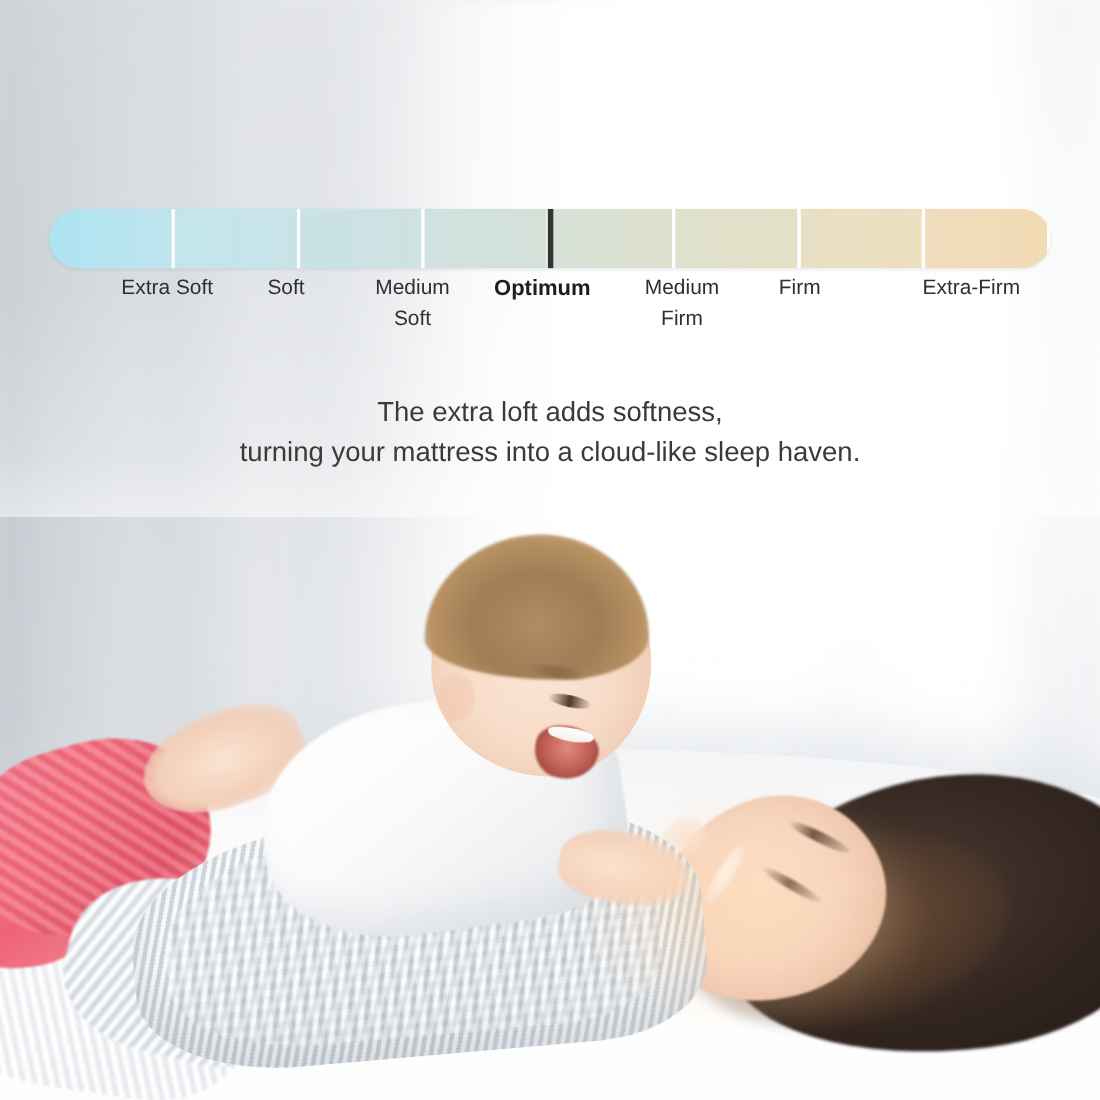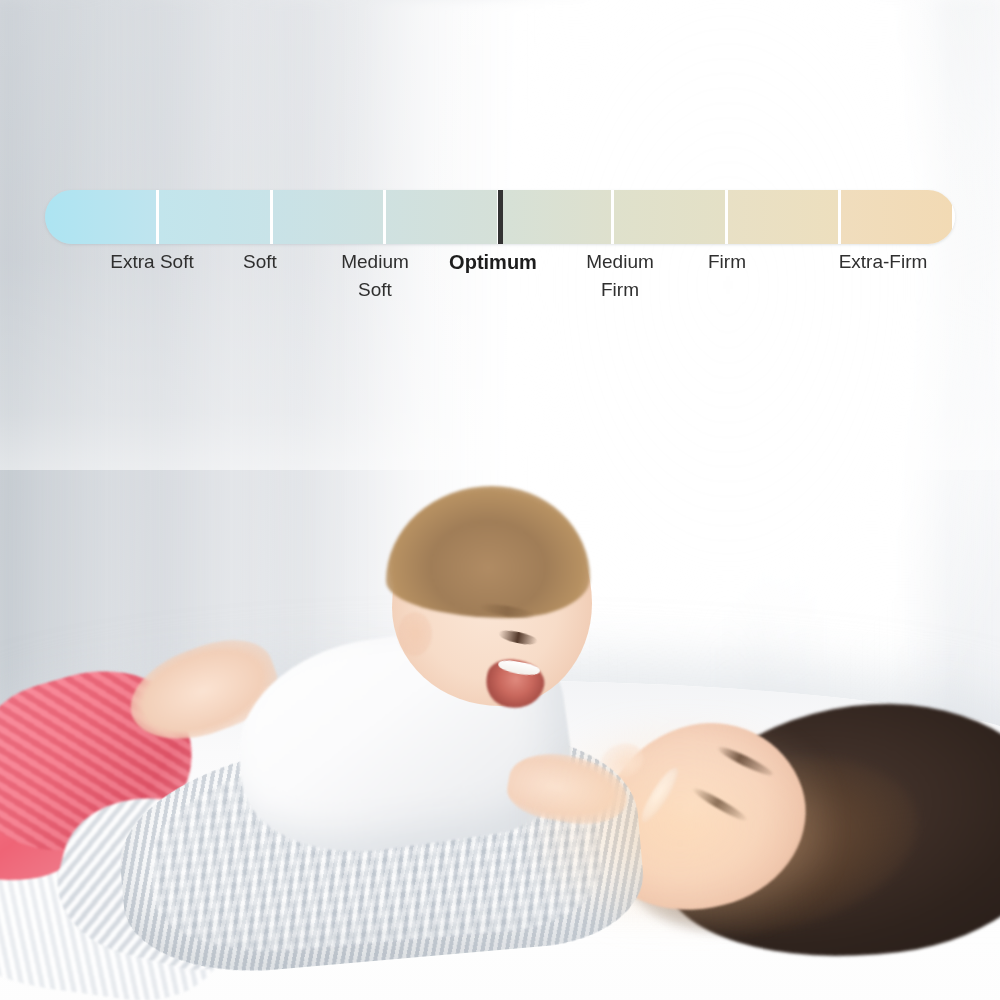--- a/index.html
+++ b/index.html
@@ -492,15 +492,17 @@
         <div class="lbl" style="left: 260px;">Soft</div>
         <div class="lbl" style="left: 375px;">Medium
 Soft</div>
         <div class="lbl strong" style="left: 493px;">Optimum</div>
         <div class="lbl" style="left: 620px;">Medium
 Firm</div>
         <div class="lbl" style="left: 727px;">Firm</div>
         <div class="lbl" style="left: 883px;">Extra-Firm</div>
       </div>
 
+    <div class="caption">The extra loft adds softness,
+turning your mattress into a cloud-like sleep haven.</div>
 
   </div>
 </div>
 
 </body></html>

